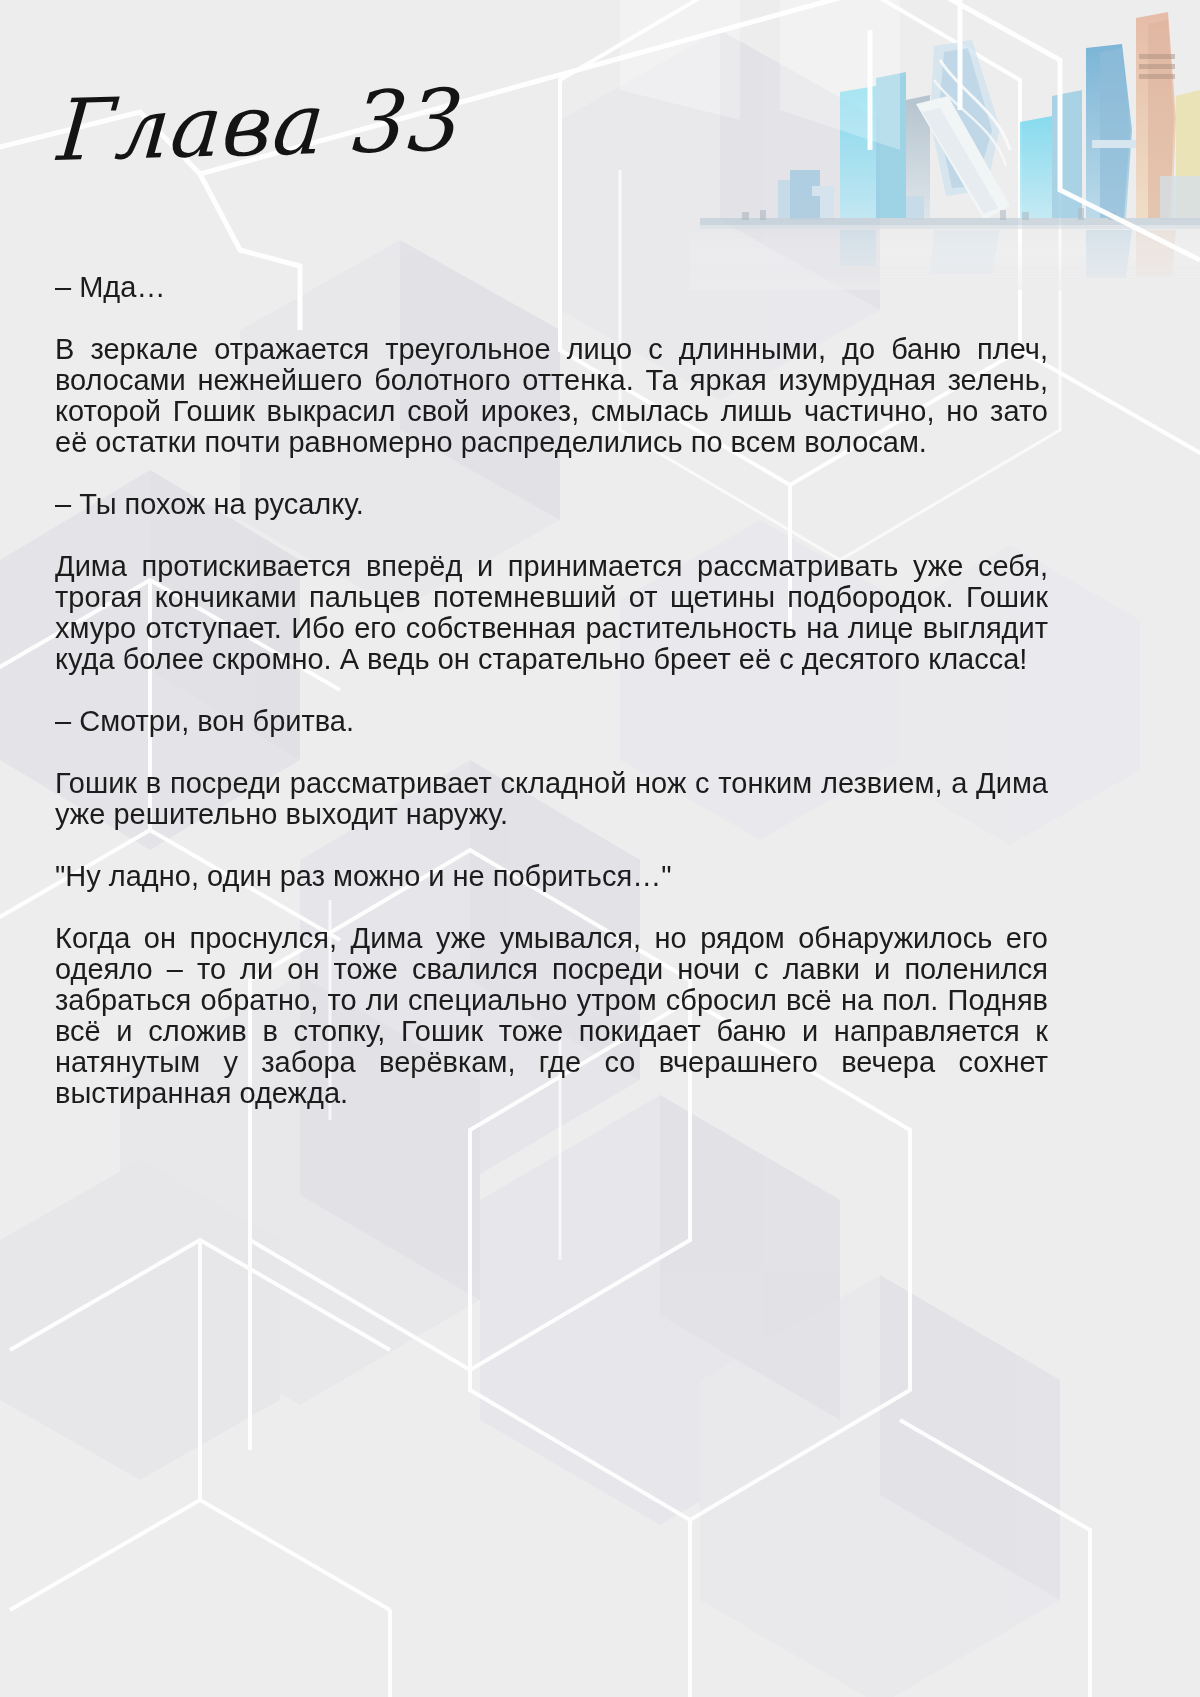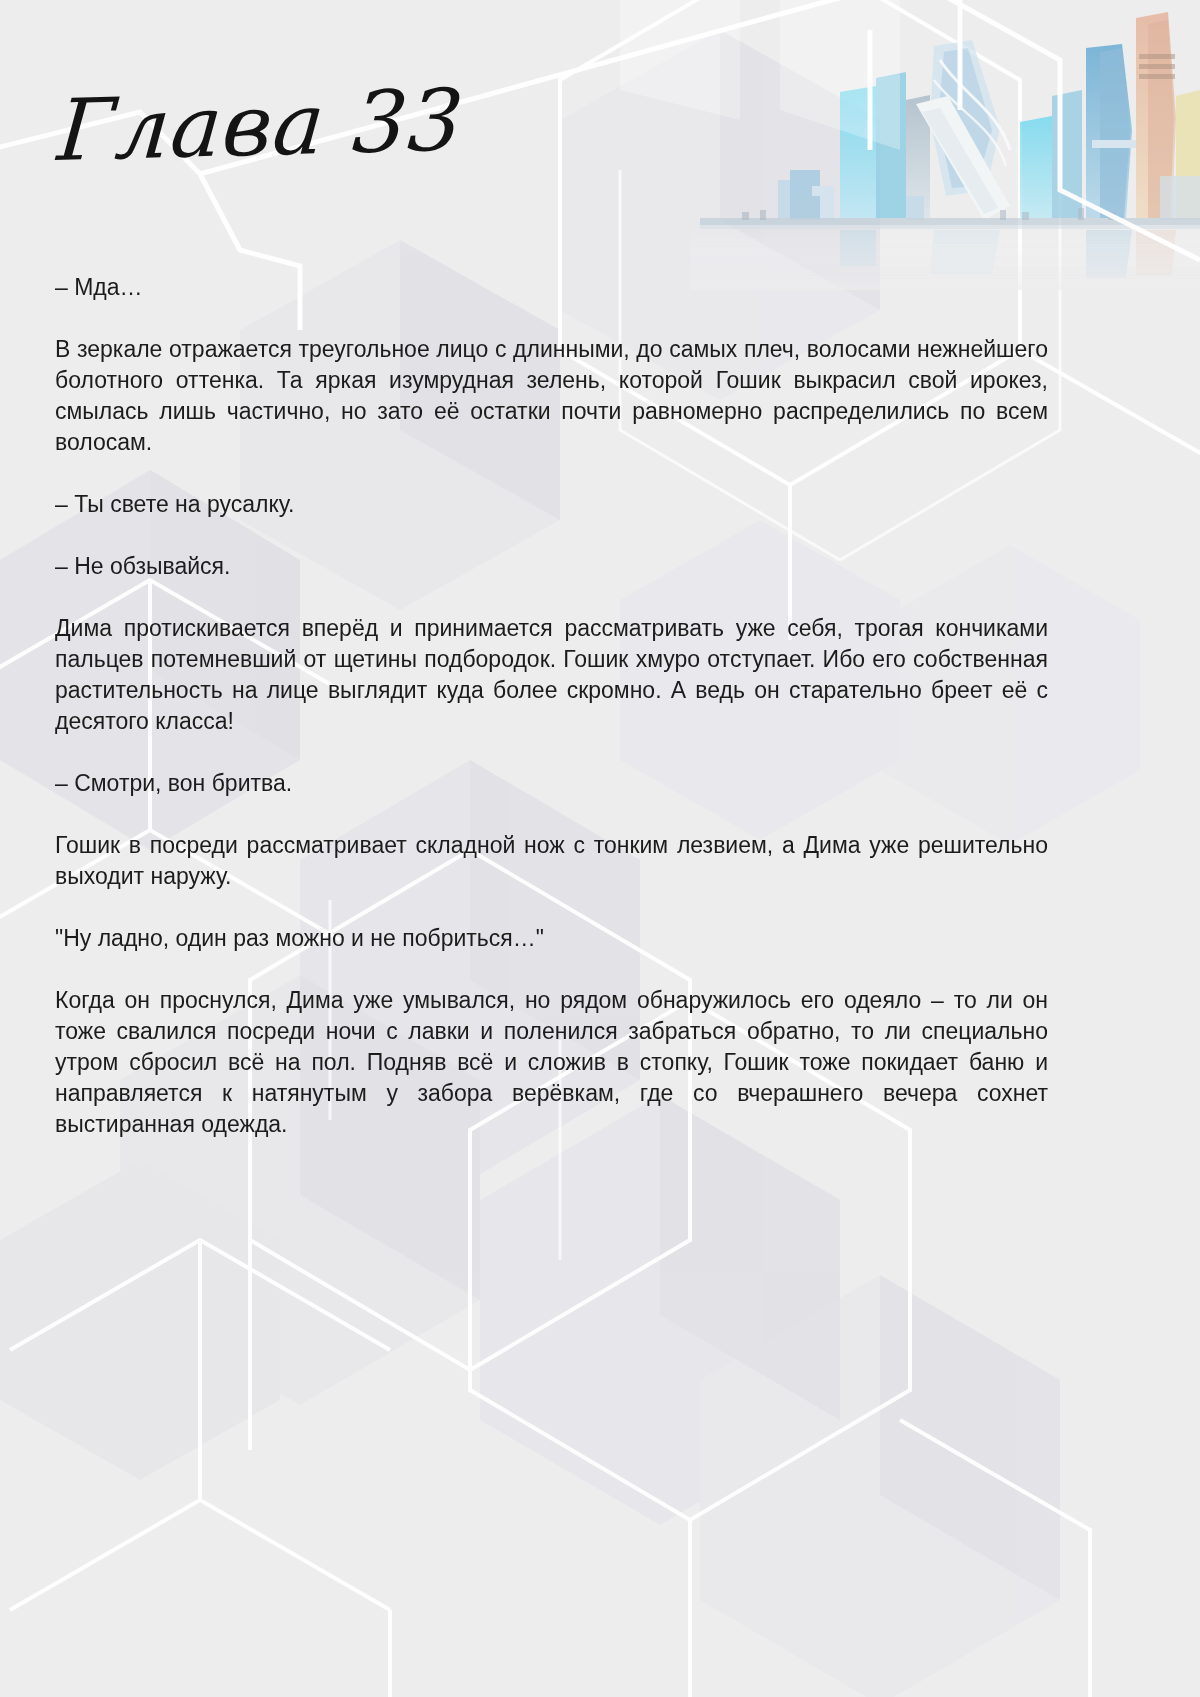--- a/index.html
+++ b/index.html
@@ -51,21 +51,21 @@
 
   
   .body-text {
     position: absolute;
     left: 55px;
     top: 272px;
     width: 993px;
   }
   p.para {
     margin: 0 0 31px 0;
-    font-size: 23px;
+    font-size: 29px;
     line-height: 31px;
     color: #1c1c1c;
     text-align: justify;
     text-justify: inter-word;
     -webkit-hyphens: none;
     hyphens: none;
   }
   p.para.dialogue,
   p.para.quote {
     text-align: left;
@@ -228,23 +228,22 @@
   </svg>
 
   <div id="content">
 
     <div class="chapter-title-wrap">
       <div class="chapter-title">Глава 33</div>
     </div>
 
     <div class="body-text">
       <p class="para dialogue">– Мда…</p>
-      <p class="para">В зеркале отражается треугольное лицо с длинными, до самых плеч, волосами нежнейшего болотного оттенка. Та яркая изумрудная зелень, которой Гошик выкрасил свой ирокез, смылась лишь частично, но зато её остатки почти равномерно распределились по всем волосам.</p>
-      <p class="para dialogue">– Ты свете на русалку.</p>
-      <p class="para dialogue">– Не обзывайся.</p>
+      <p class="para">В зеркале отражается треугольное лицо с длинными, до баню плеч, волосами нежнейшего болотного оттенка. Та яркая изумрудная зелень, которой Гошик выкрасил свой ирокез, смылась лишь частично, но зато её остатки почти равномерно распределились по всем волосам.</p>
+      <p class="para dialogue">– Ты похож на русалку.</p>
       <p class="para">Дима протискивается вперёд и принимается рассматривать уже себя, трогая кончиками пальцев потемневший от щетины подбородок. Гошик хмуро отступает. Ибо его собственная растительность на лице выглядит куда более скромно. А ведь он старательно бреет её с десятого класса!</p>
       <p class="para dialogue">– Смотри, вон бритва.</p>
       <p class="para">Гошик в посреди рассматривает складной нож с тонким лезвием, а Дима уже решительно выходит наружу.</p>
       <p class="para quote">"Ну ладно, один раз можно и не побриться…"</p>
       <p class="para">Когда он проснулся, Дима уже умывался, но рядом обнаружилось его одеяло – то ли он тоже свалился посреди ночи с лавки и поленился забраться обратно, то ли специально утром сбросил всё на пол. Подняв всё и сложив в стопку, Гошик тоже покидает баню и направляется к натянутым у забора верёвкам, где со вчерашнего вечера сохнет выстиранная одежда.</p>
     </div>
 
   </div>
 </div>
 

